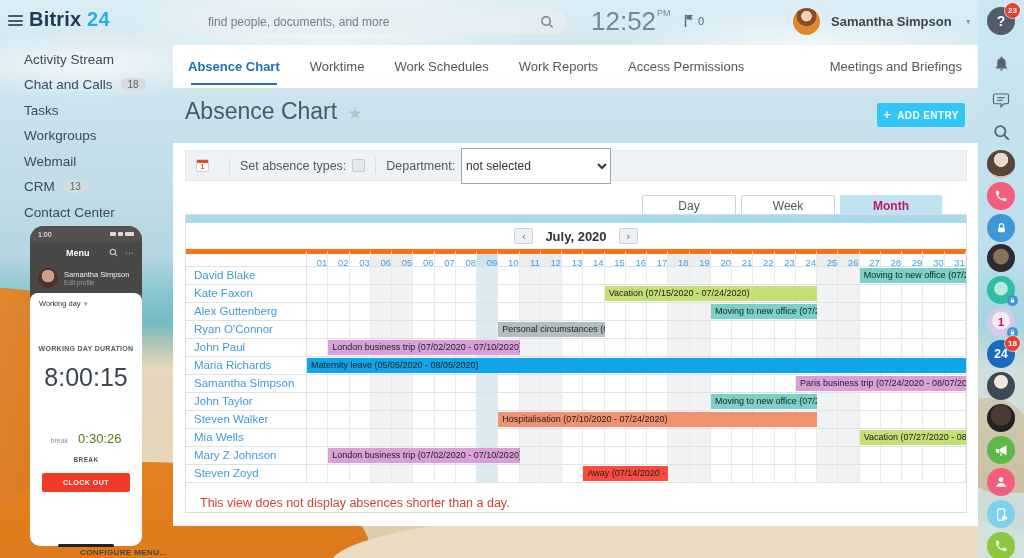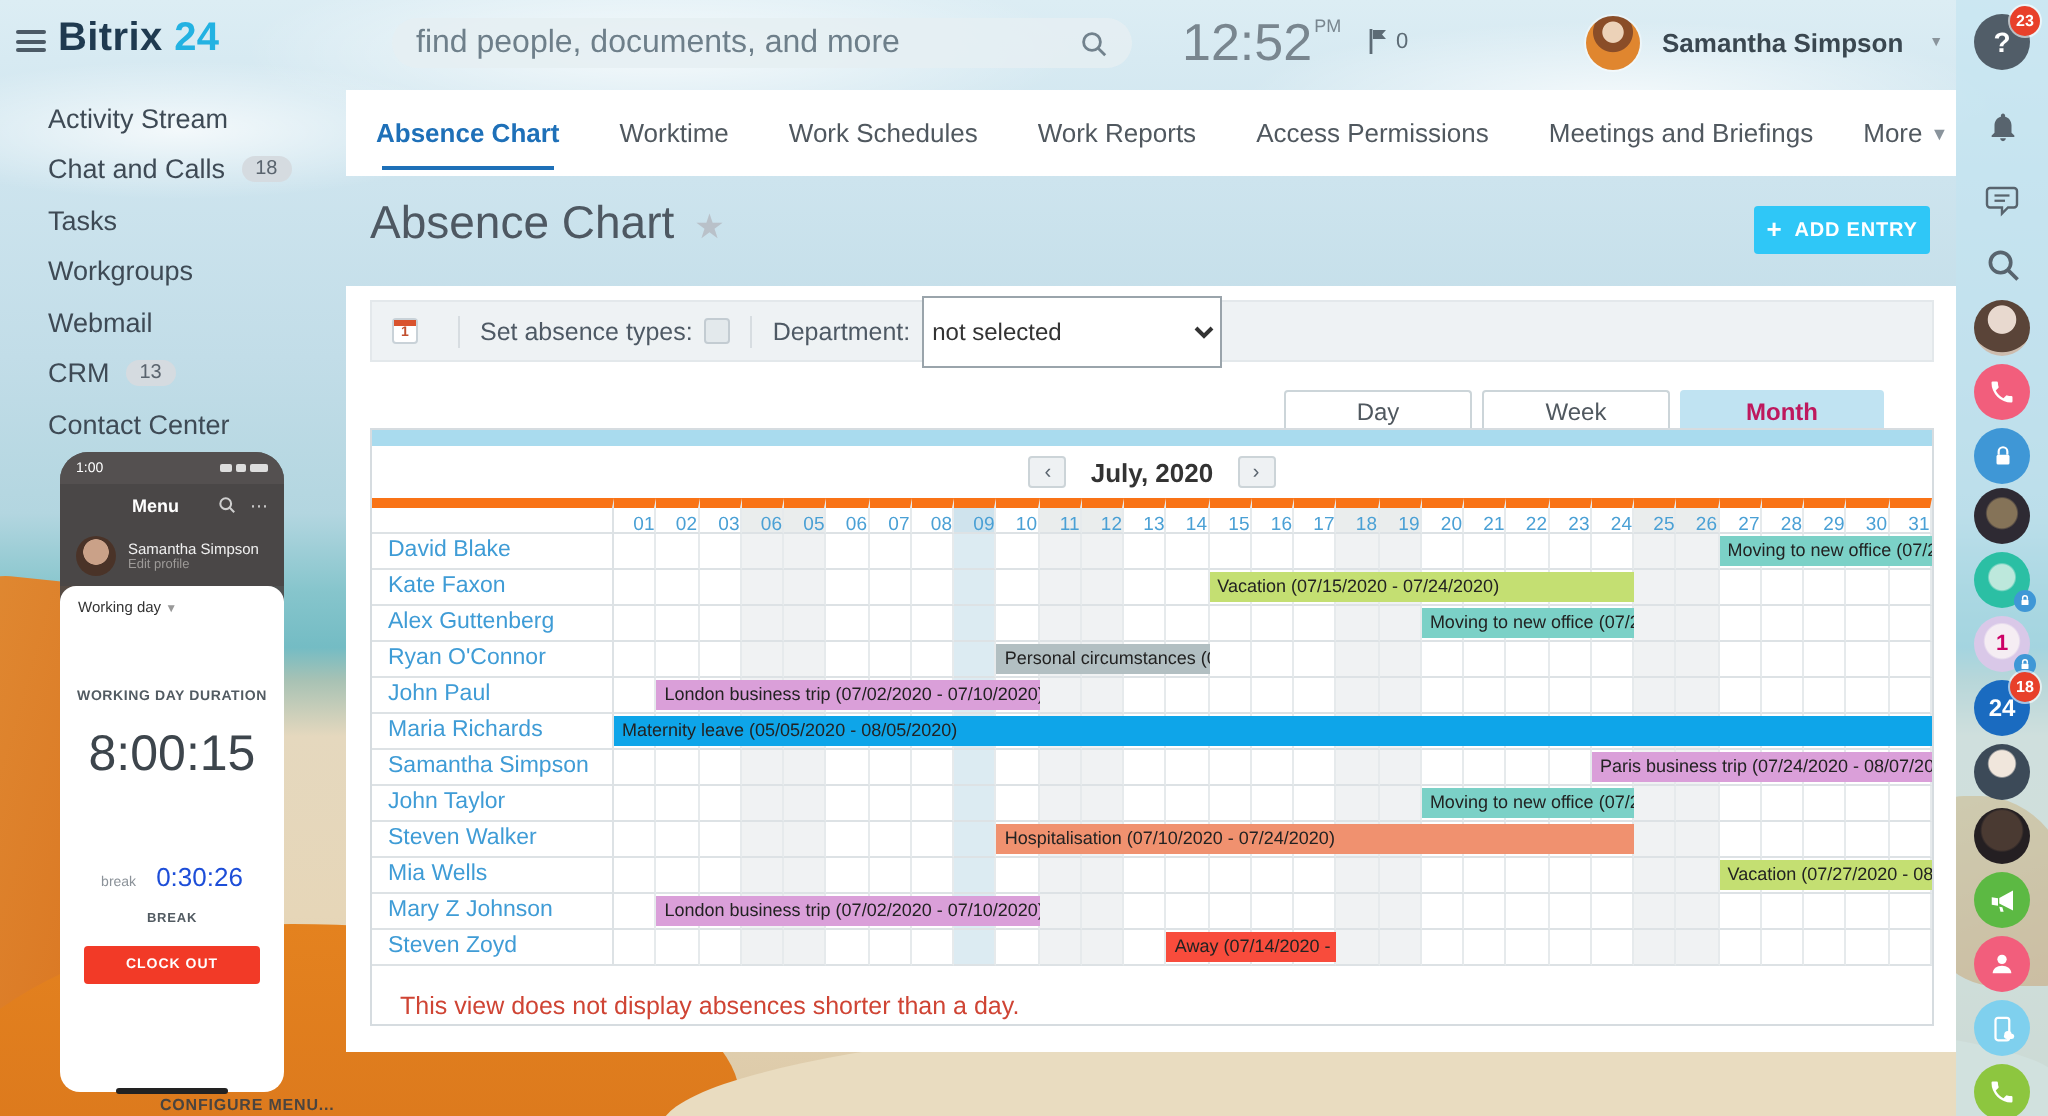--- a/index.html
+++ b/index.html
@@ -16,21 +16,21 @@
 .cloud.c2 { left:620px; top:10px; width:380px; height:80px; }
 .cloud.c3 { left:-60px; top:30px; width:300px; height:70px; }
 
 
 .topbar { position:absolute; left:0; top:0; width:978px; height:45px; }
 .burger { position:absolute; left:8px; top:15px; width:15px; height:11px; display:flex; flex-direction:column; justify-content:space-between; cursor:pointer; }
 .burger i { display:block; height:2px; background:#4c5a66; border-radius:1px; }
 .logo { position:absolute; left:29px; top:8px; font-size:20px; font-weight:700; color:#1f3a50; letter-spacing:.2px;text-align:center; }
 .logo b { color:#23b2e2; font-weight:700; }
 .searchpill { position:absolute; left:196px; top:9px; width:370px; height:25px; border-radius:13px; background:rgba(229,238,242,.85); display:flex; align-items:center; padding:0 12px; }
-.searchpill .ph { font-size:16px; color:#6e7f8a; flex:1; }
+.searchpill .ph { font-size:12px; color:#6e7f8a; flex:1; }
 .clock { position:absolute; left:591px; top:6px; color:#79868f; font-weight:400; }
 .clock .t { font-size:26px; letter-spacing:0; }
 .clock .ampm { font-size:9px; vertical-align:14px; letter-spacing:0; margin-left:1px; }
 .flag { position:absolute; left:684px; top:14px; display:flex; align-items:center; gap:4px; color:#5d6b75; font-size:11px; }
 .user { position:absolute; left:793px; top:8px; display:flex; align-items:center; gap:11px; }
 .user .av { width:27px; height:27px; border-radius:50%; background:radial-gradient(circle at 50% 30%,#ecd2b8 0 22%,#8a4d28 24% 42%,#e0862f 44% 100%); box-shadow:0 0 0 1px rgba(255,255,255,.4); }
 .user .nm { font-size:13px; color:#3a4750; font-weight:700; }
 .user .caret { color:#8a949c; font-size:7px; margin-left:2px; }
 
 
@@ -52,21 +52,21 @@
 .ph-prof .pav { width:20px; height:20px; border-radius:50%; background:radial-gradient(circle at 50% 40%,#caa188 0 40%,#4a3328 42% 100%); }
 .ph-prof .nm { font-size:7.5px; color:#f0f0f0; line-height:9px; }
 .ph-prof .sub { font-size:6.5px; color:#9d9a98; }
 .ph-sheet { position:absolute; left:0; top:67px; width:112px; height:253px; background:#fff; border-radius:8px 8px 10px 10px; }
 .ph-wd { position:absolute; left:9px; top:6px; font-size:7.5px; color:#333; }
 .ph-wd .c { color:#999; font-size:6px; }
 .ph-dur-l { position:absolute; left:0; top:52px; width:112px; text-align:center; font-size:7px; font-weight:700; color:#525b62; letter-spacing:.3px; }
 .ph-dur { position:absolute; left:0; top:70px; width:112px; text-align:center; font-size:25px; color:#3d454c; }
 .ph-brk { position:absolute; left:0; top:138px; width:112px; display:flex; justify-content:center; align-items:baseline; gap:10px; }
 .ph-brk .bl { font-size:7px; color:#8b9299; }
-.ph-brk .bv { font-size:13px; color:#1d4ed8; }
+.ph-brk .bv { font-size:13px; color:#4d7c0f; }
 .ph-brk2 { position:absolute; left:0; top:163px; width:112px; text-align:center; font-size:6.5px; font-weight:700; color:#525b62; letter-spacing:.4px; }
 .ph-clockout { position:absolute; left:12px; top:180px; width:88px; height:19px; background:#f23a27; border-radius:2px; color:#fff; font-size:7px; font-weight:700; letter-spacing:.5px; display:flex; align-items:center; justify-content:center; cursor:pointer; }
 .ph-homebar { position:absolute; left:28px; top:318px; width:56px; height:3px; background:#222; border-radius:2px; z-index:3; }
 .cfg-text { position:absolute; left:80px; top:548px; font-size:8px; font-weight:700; color:#4a443f; letter-spacing:.4px; z-index:0; }
 
 
 .tabsrow { position:absolute; left:173px; top:45px; width:805px; height:43px; background:#fff; display:flex; align-items:center; padding-left:0; gap:0; }
 .tab { font-size:13px; color:#50585f; padding:0 15px; height:43px; display:flex; align-items:center; cursor:pointer; position:relative; white-space:nowrap; }
 .tab:last-child { margin-left:auto; margin-right:6px; padding:0 10px; }
 .tab.active { color:#1e70b8; font-weight:700; }
@@ -225,21 +225,20 @@
 </div>
 <div class="cfg-text">CONFIGURE MENU...</div>
 
 <div class="tabsrow" id="tabsrow">
     <div class="tab active">Absence Chart</div>
     <div class="tab">Worktime</div>
     <div class="tab">Work Schedules</div>
     <div class="tab">Work Reports</div>
     <div class="tab">Access Permissions</div>
     <div class="tab">Meetings and Briefings</div>
-    <div class="tab">More<span class="caret">▼</span></div>
   </div>
 
 <div class="titlerow">
   <span class="pagetitle">Absence Chart</span>
   <span class="star">★</span>
 </div>
 <div class="addbtn">
     <span class="plus">+</span>
     <span>ADD ENTRY</span>
   </div>

